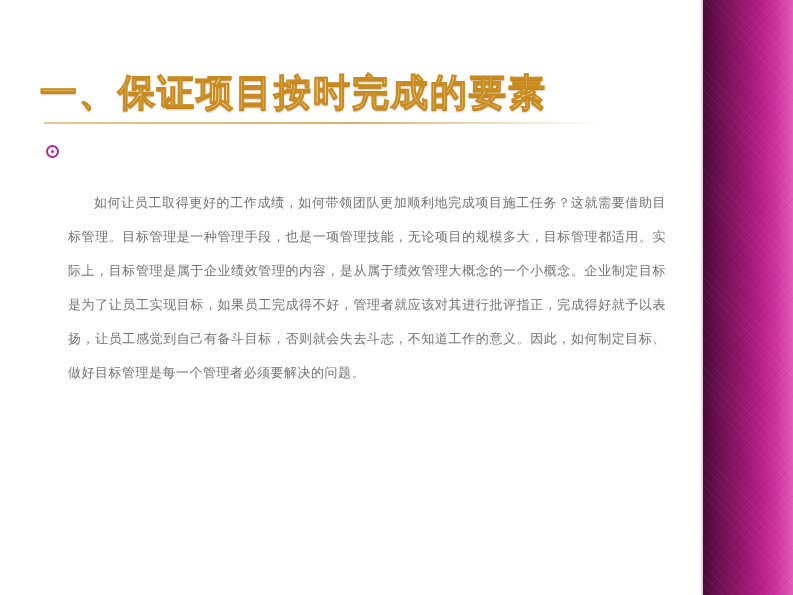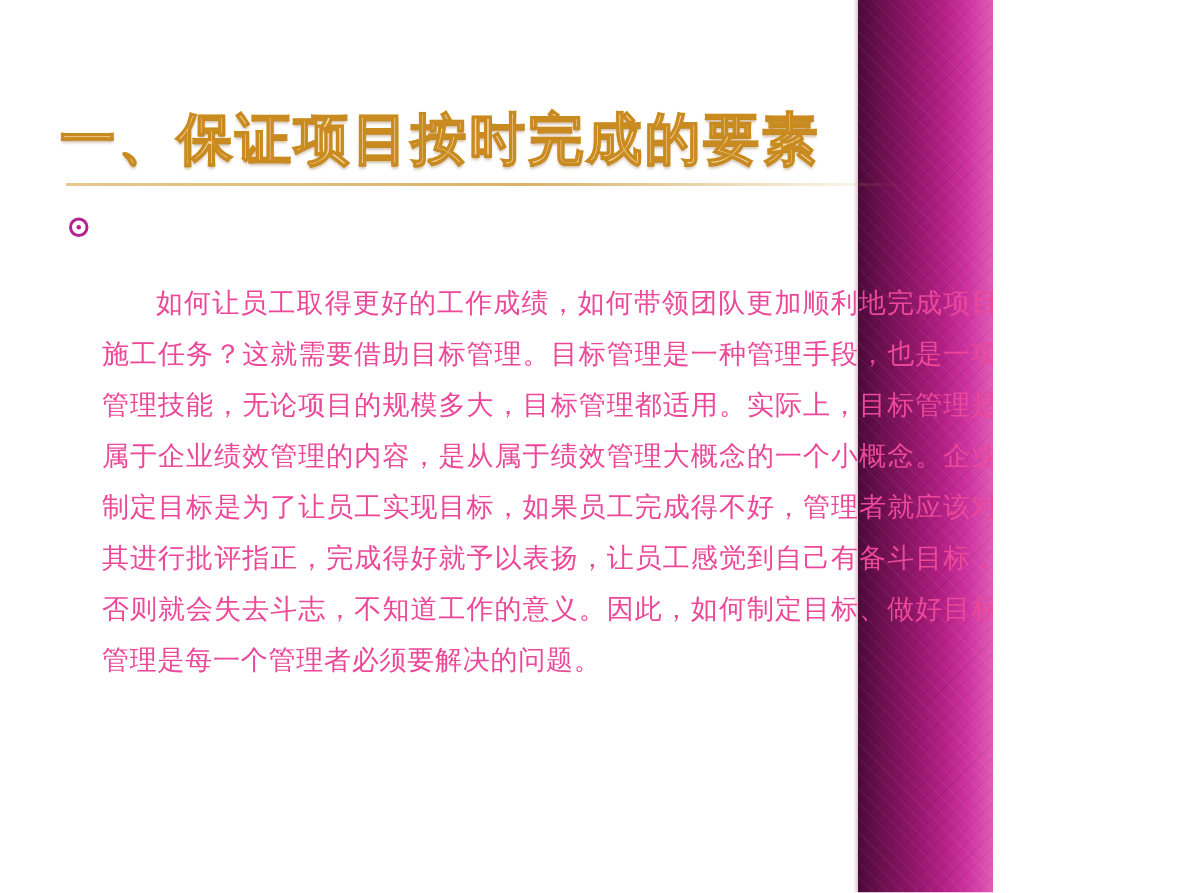--- a/index.html
+++ b/index.html
@@ -8,21 +8,21 @@
   }
   body {
     width: 793px;
     height: 595px;
     overflow: hidden;
     font-family: "Liberation Sans", sans-serif;
     background: #ffffff;
   }
   .slide {
     position: relative;
-    width: 662px;
+    width: 793px;
     height: 595px;
     background: #ffffff;
     overflow: hidden;
   }
   
   .right-band {
     position: absolute;
     top: 0;
     right: 0;
     width: 90px;
@@ -113,23 +113,23 @@
     letter-spacing: 1px;
   }
 
   
   .body-text {
     position: absolute;
     left: 68px;
     top: 186px;
     width: 598px;
     font-family: "DejaVu Serif", serif;
-    font-size: 18px;
+    font-size: 13px;
     line-height: 34px;
-    color: #ec4899;
+    color: #737373;
     text-align: justify;
     text-indent: 2em;
     letter-spacing: 0.5px;
     white-space: normal;
   }
 </style>
 </head>
 <body>
 
 <div class="slide">

